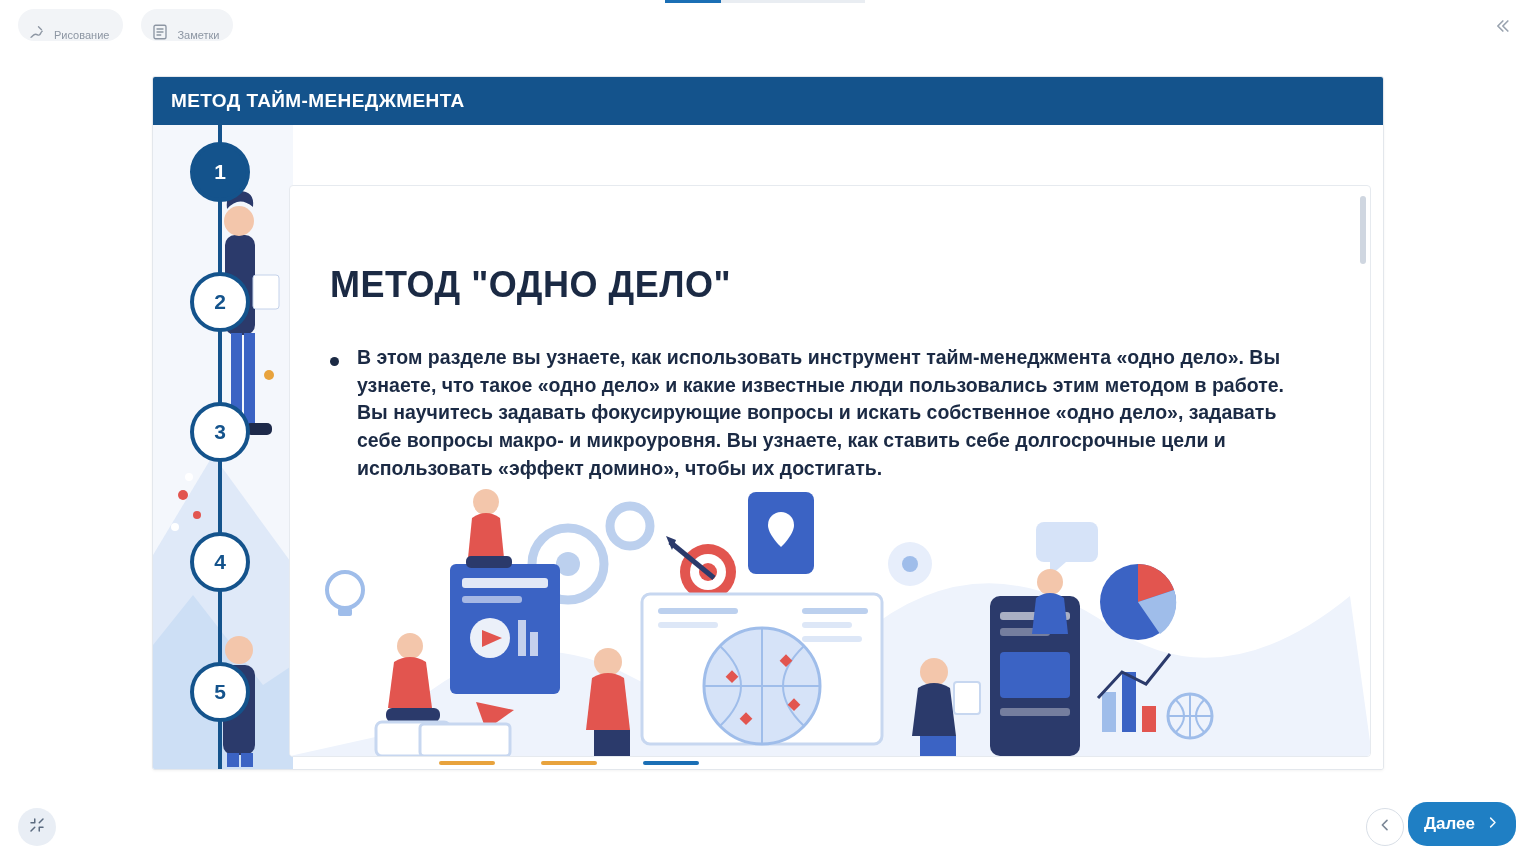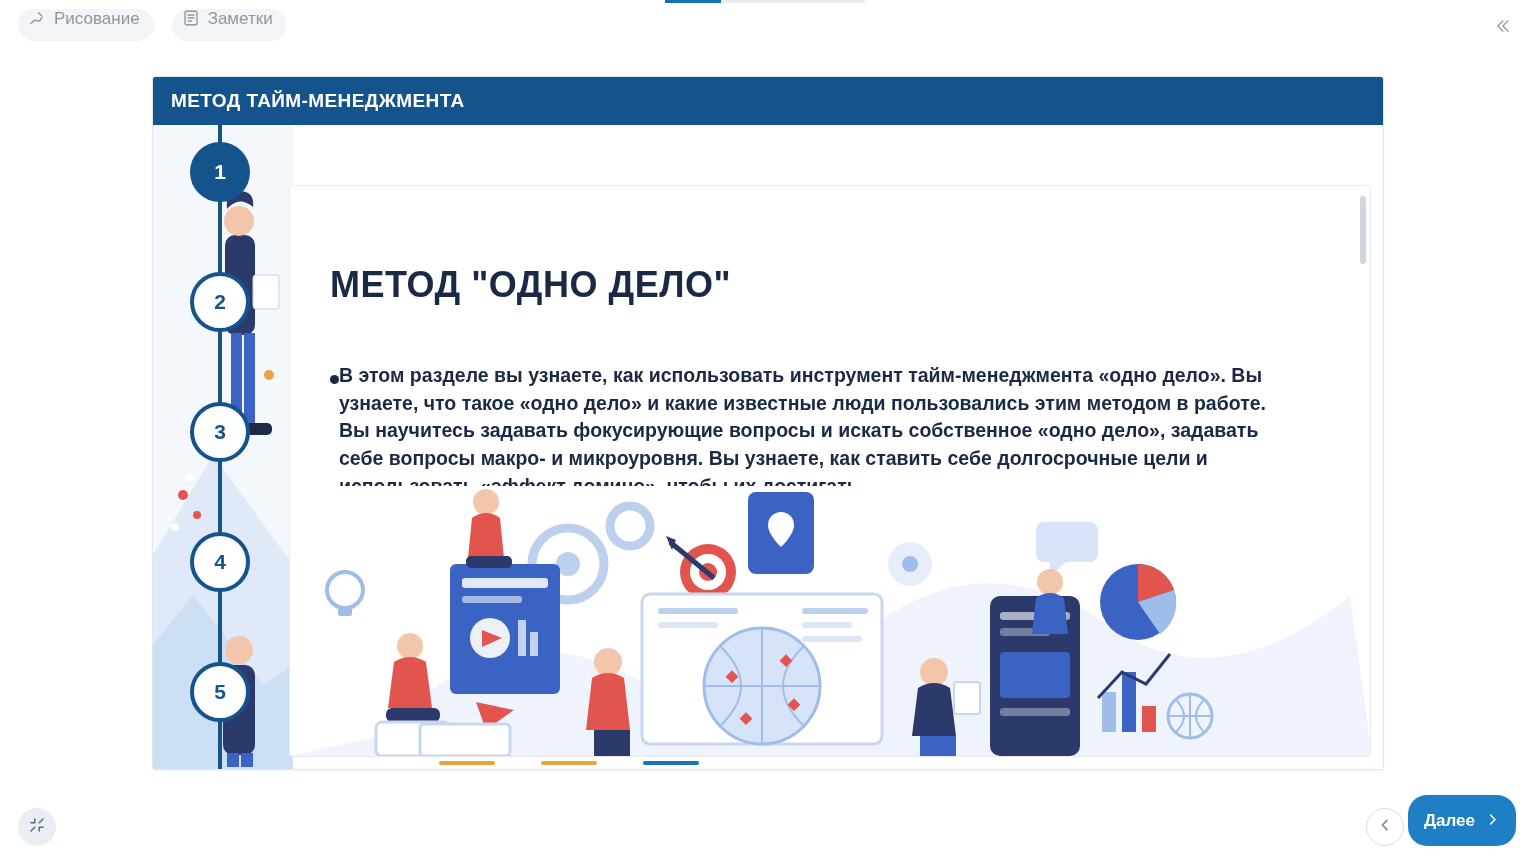--- a/index.html
+++ b/index.html
@@ -11,26 +11,26 @@
   }
   body { position: relative; }
 
   
   .toolbar {
     position: absolute; top: 0; left: 0; width: 1536px; height: 50px;
     background: #ffffff;
     display: flex; align-items: center;
   }
   .tool-btn {
-    display: flex; align-items: flex-start; gap: 8px;
+    display: flex; align-items: flex-end; gap: 8px;
     height: 32px; padding: 0 14px 0 10px;
     border-radius: 16px;
     background: #f2f4f7;
     color: #8d96a3;
-    font-size: 17px;
+    font-size: 11px;
     margin-left: 18px;
     user-select: none;
   }
   .tool-btn:first-child { margin-left: 18px; }
   .tool-ico { width: 18px; height: 18px; display: block; }
   .collapse-btn {
     position: absolute; right: 20px; top: 12px;
     width: 28px; height: 28px;
     display: flex; align-items: center; justify-content: center;
     color: #9aa3af; font-size: 19px; line-height: 1;
@@ -112,22 +112,22 @@
     border-radius: 4px;
     overflow: hidden;
   }
   .card-title {
     position: absolute; left: 40px; top: 78px;
     font-size: 36px; font-weight: bold;
     color: #1b2a44;
     letter-spacing: .5px;
   }
   .bullet-wrap {
-    position: absolute; left: 40px; top: 176px; width: 970px;
-    display: flex; 
+    position: absolute; left: 40px; top: 158px; width: 970px;
+    display: flex; gap: 18px;
   }
   .bullet-dot {
     flex: 0 0 auto;
     width: 9px; height: 9px; border-radius: 50%;
     background: #1b2a44;
     margin-top: 13px;
   }
   .bullet-text {
     font-size: 19.5px;
     line-height: 1.42;
@@ -172,21 +172,21 @@
   .nav-prev {
     position: absolute; right: 132px; bottom: 18px;
     width: 38px; height: 38px; border-radius: 50%;
     background: #ffffff;
     border: 1px solid #d9dfe7;
     display: flex; align-items: center; justify-content: center;
     color: #7b8796; font-size: 16px;
   }
   .nav-next {
     position: absolute; right: 20px; bottom: 18px;
-    height: 51px; min-width: 104px;
+    height: 44px; min-width: 104px;
     border-radius: 19px;
     background: #1f7fc4;
     color: #ffffff;
     display: flex; align-items: center; justify-content: center;
     gap: 10px;
     padding: 0 16px;
     font-size: 17px; font-weight: bold;
   }
   .nav-next .chev { font-size: 15px; font-weight: normal; opacity: .95; }
 </style>

